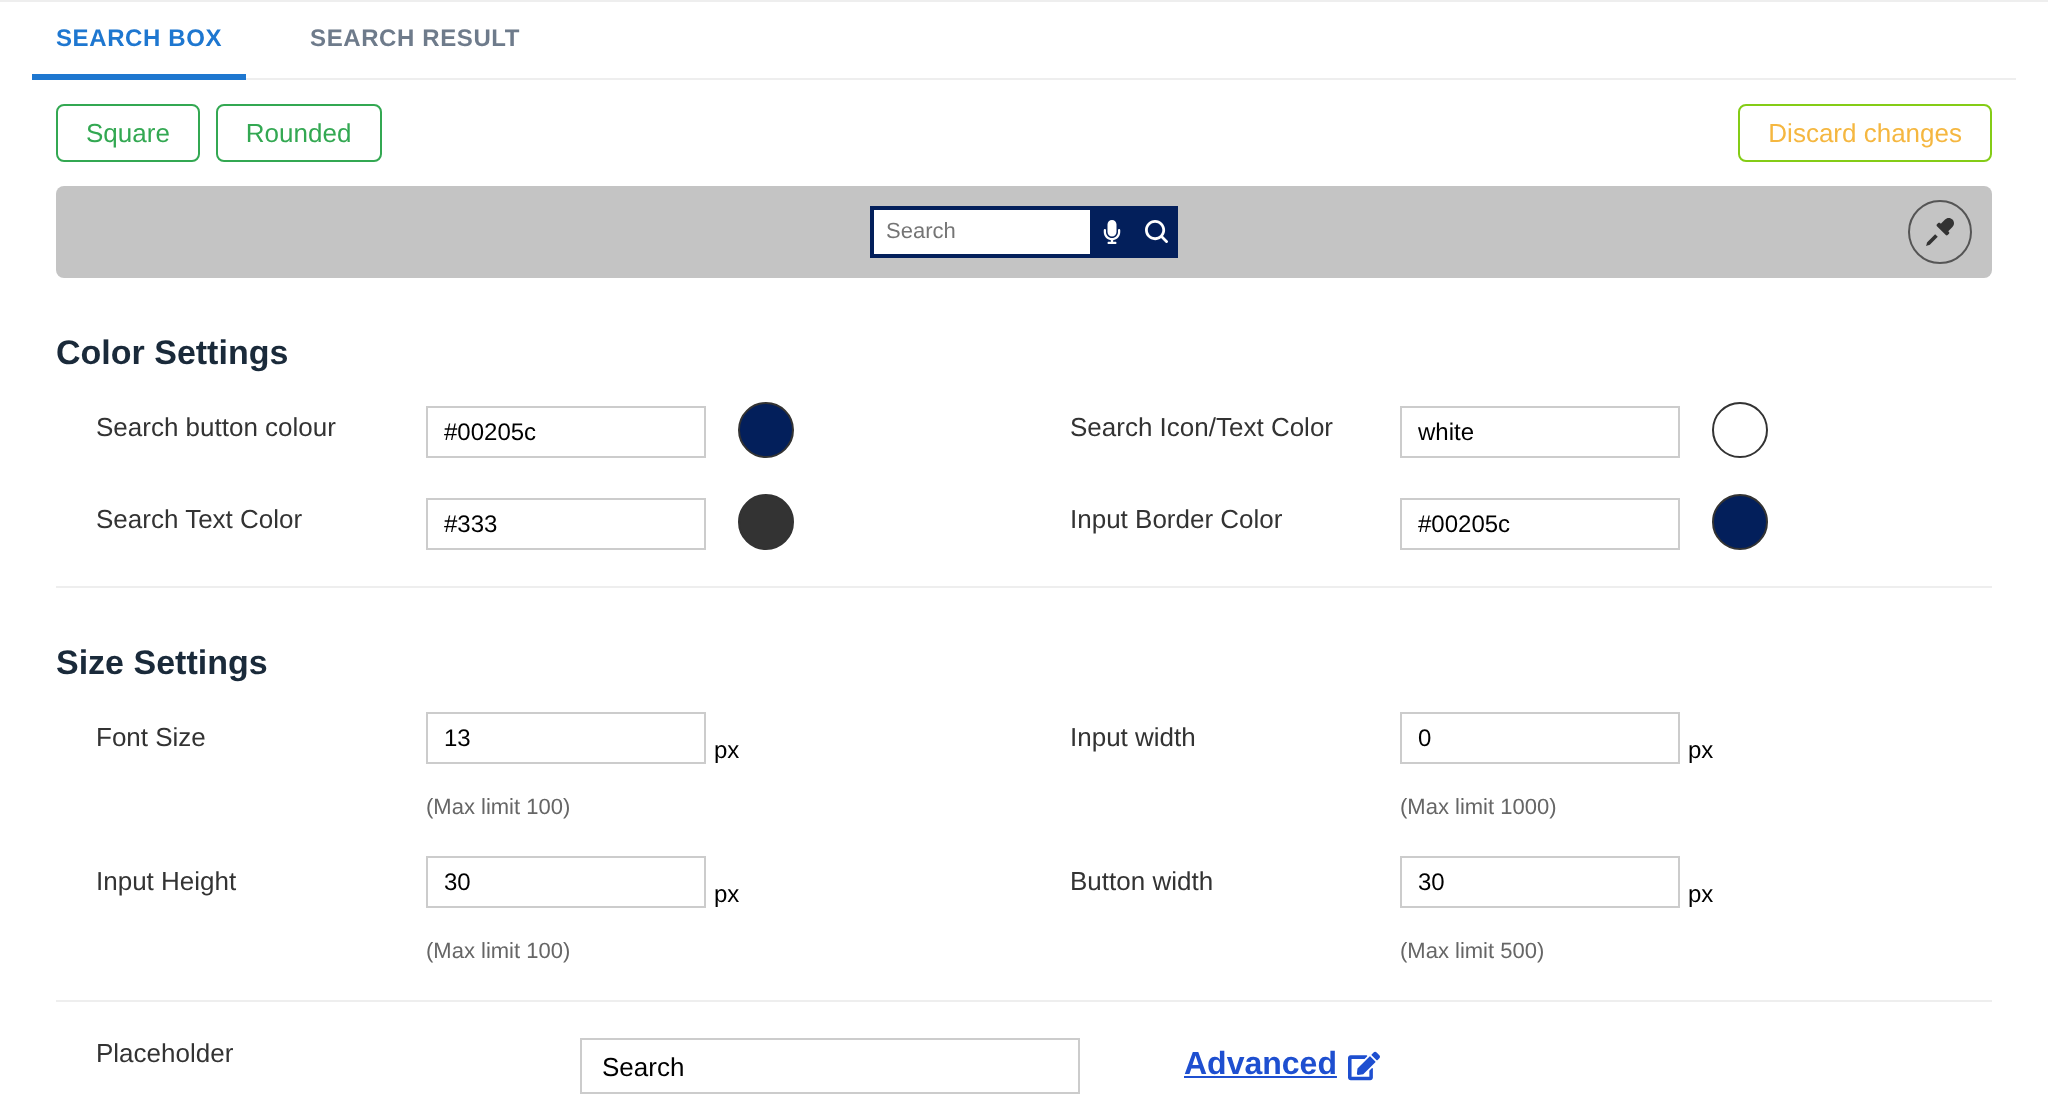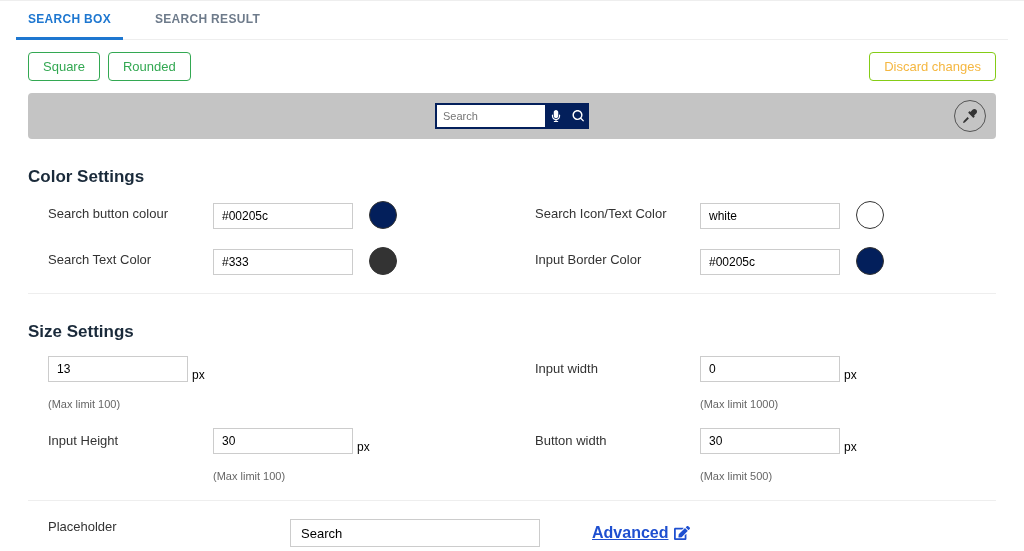--- a/index.html
+++ b/index.html
@@ -237,20 +237,21 @@
         <div class="swatch" style="background:#031f5b"></div>
       </div>
     </div>
   </div>
 
   <hr class="sec">
 
   <h3>Size Settings</h3>
   <div class="grid">
     <div class="row">
+      <div class="lbl">Font Size</div>
       <div>
         <div class="val">
           <input type="text" value="13" style="">
           <span class="unit">px</span>
         </div>
         <div class="hint">(Max limit 100)</div>
       </div>
     </div>
     <div class="row">
       <div class="lbl">Input width</div>

